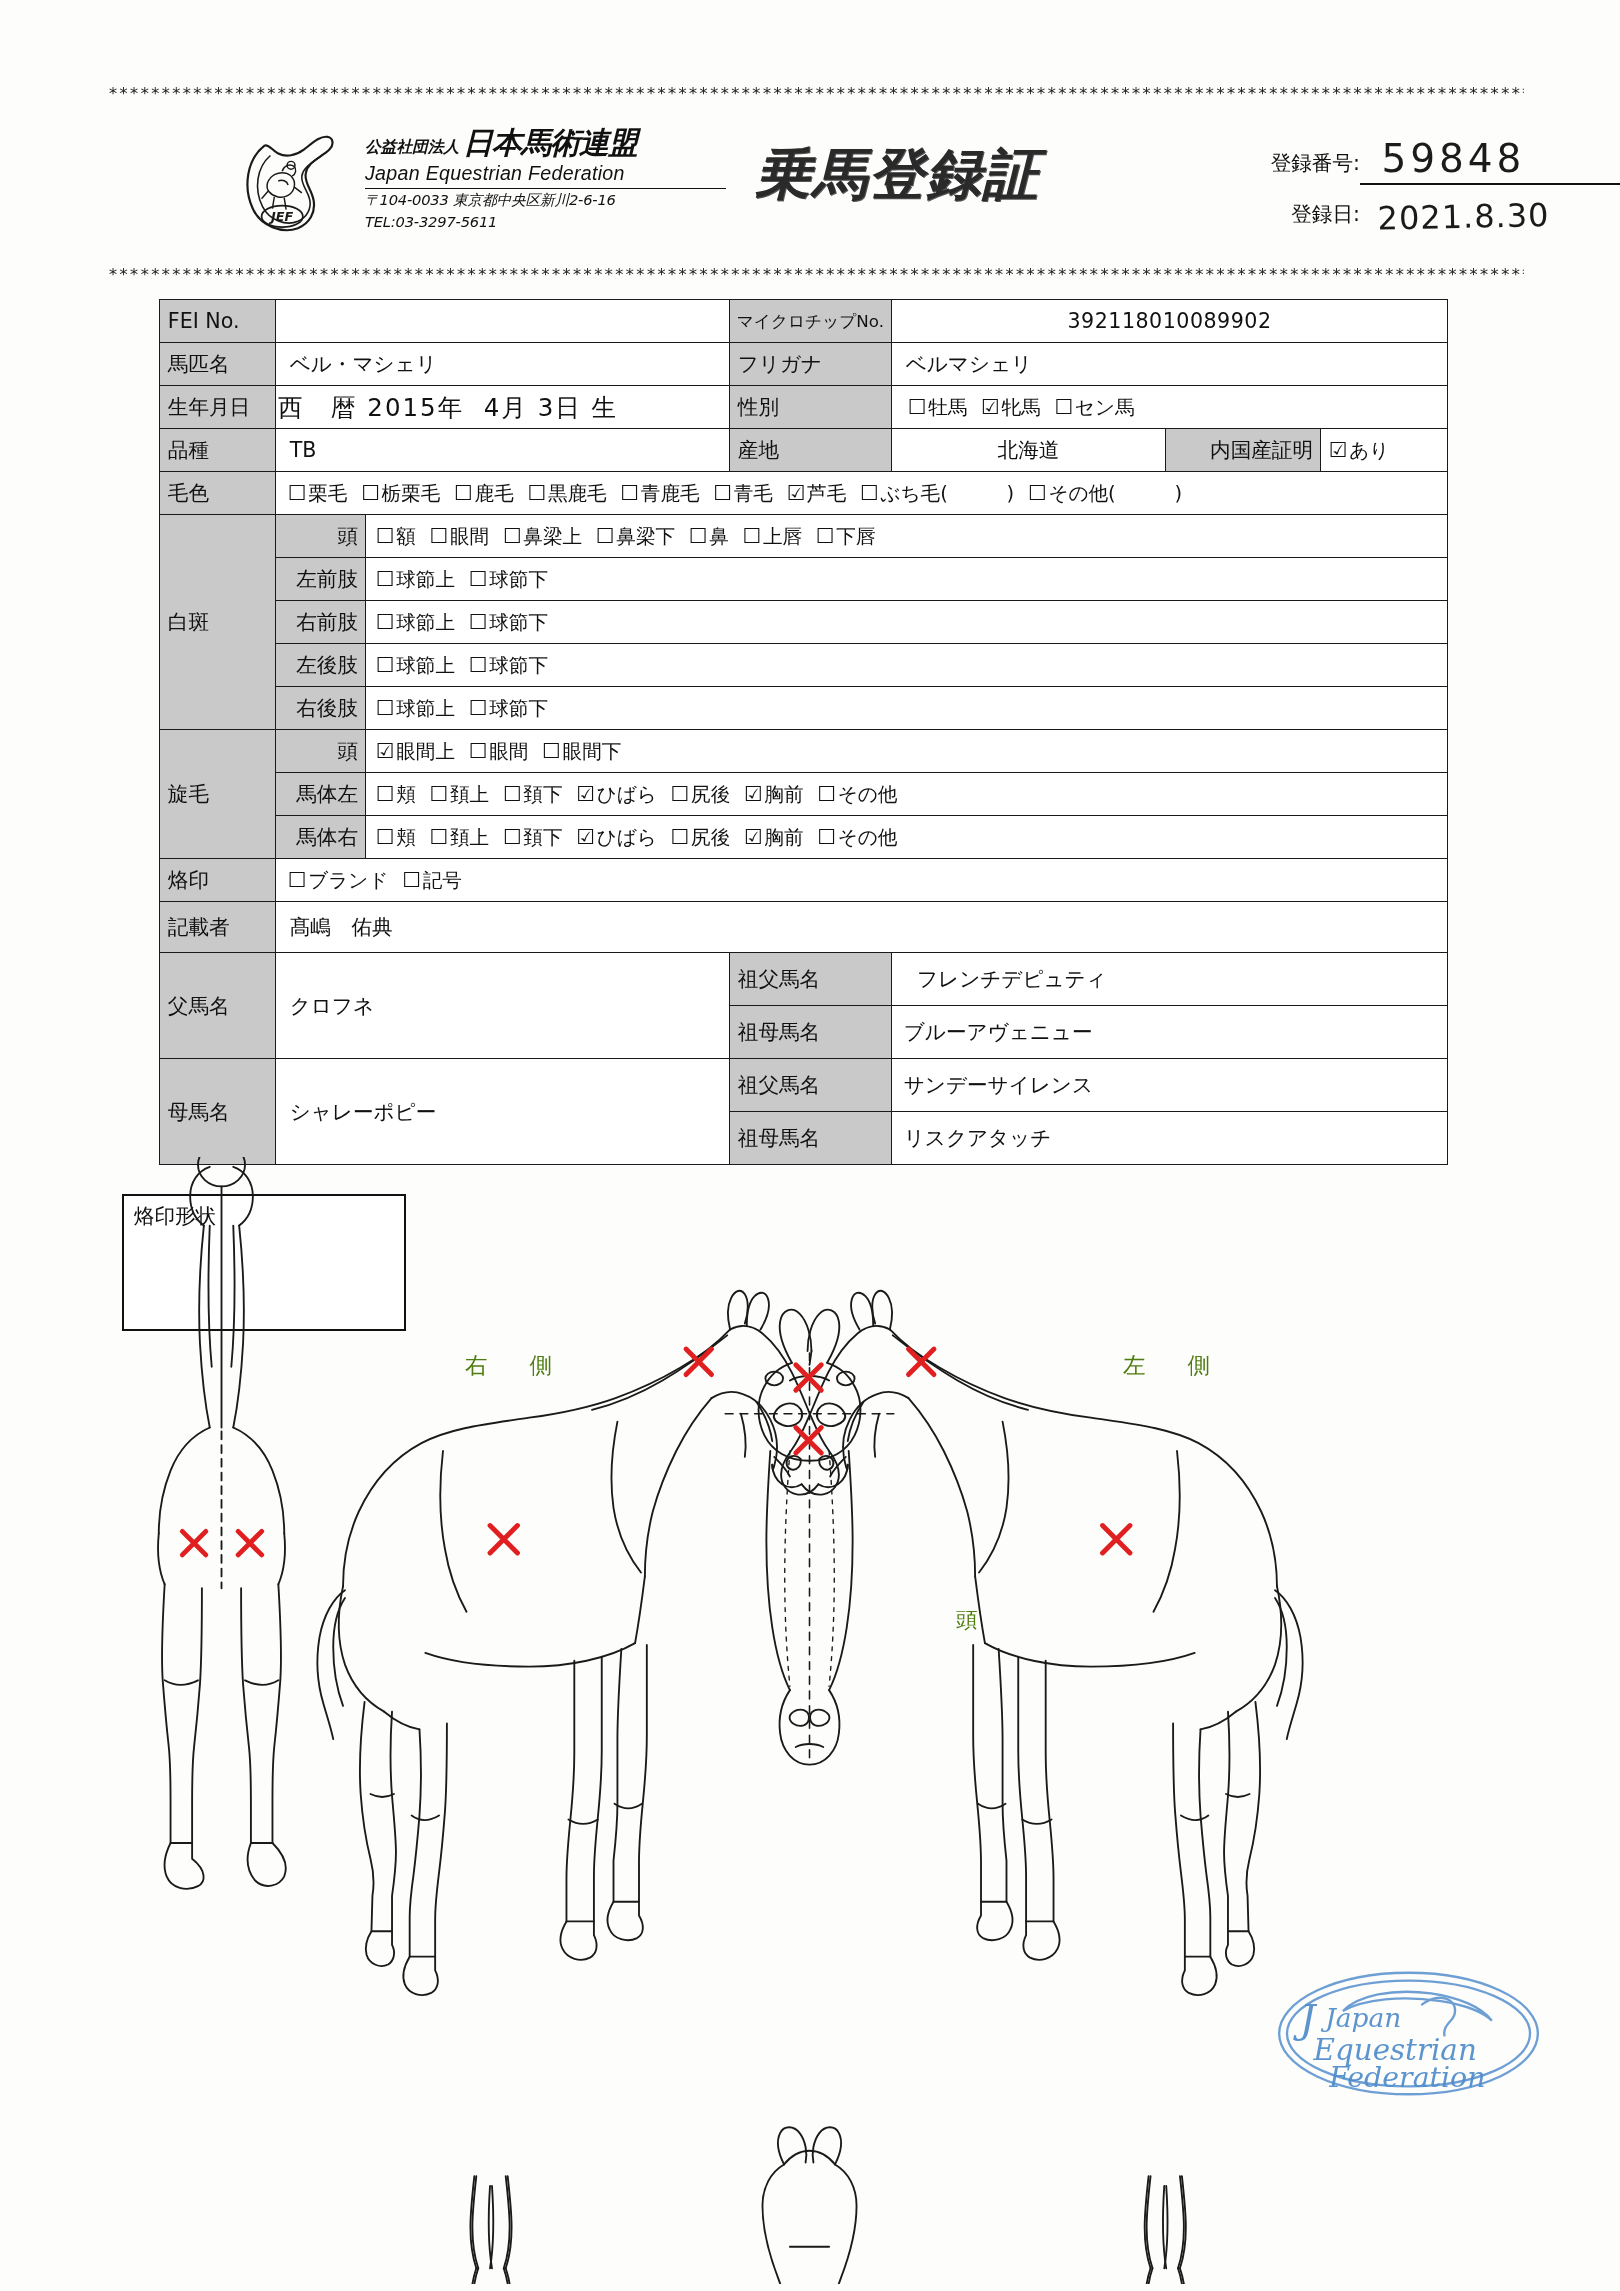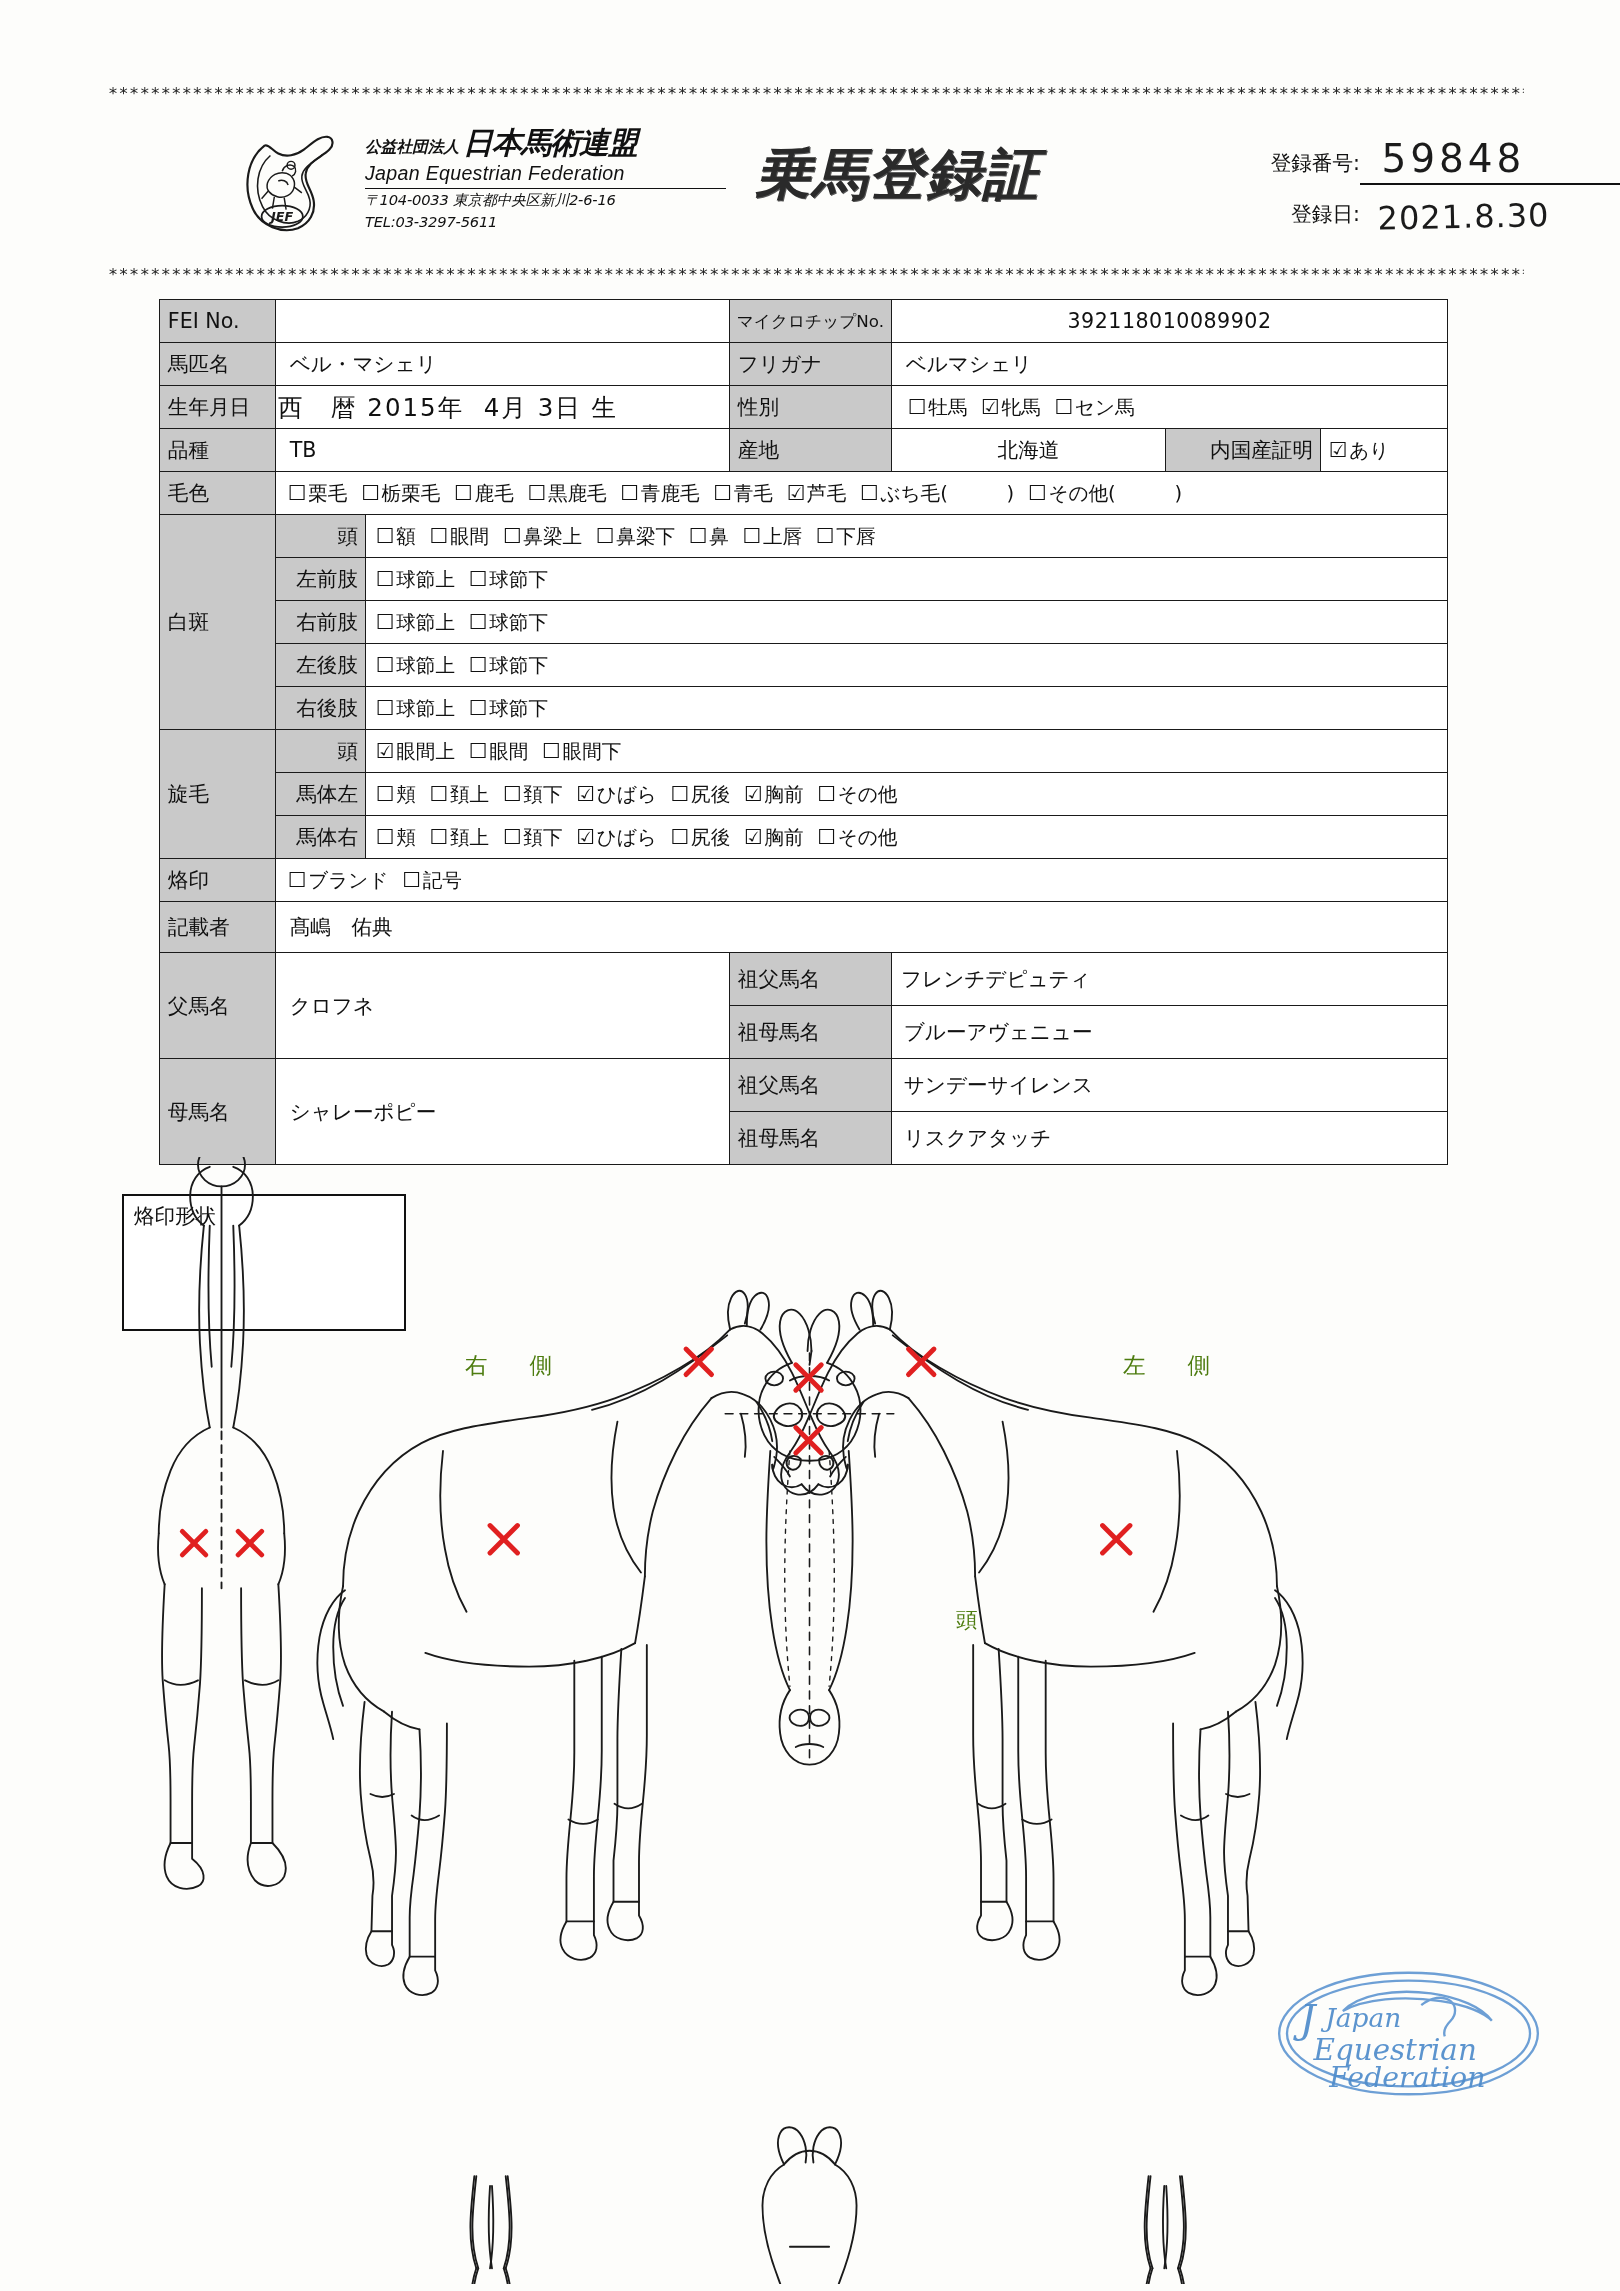--- a/index.html
+++ b/index.html
@@ -270,21 +270,21 @@
 
       <tr>
         <td class="lbl" style="height:51px;">記載者</td>
         <td class="val big" colspan="7" style="padding-left:13.7px;">髙嶋　佑典</td>
       </tr>
 
       <tr>
         <td class="lbl" rowspan="2" style="vertical-align:middle; height:57px;">父馬名</td>
         <td class="val big" rowspan="2" colspan="3" style="padding-left:13.7px; vertical-align:middle;">クロフネ</td>
         <td class="lbl" style="height:53px;">祖父馬名</td>
-        <td class="val big" colspan="3" style="padding-left:9px;">フレンチデピュティ</td>
+        <td class="val big" colspan="3" style="padding-left:25px;">フレンチデピュティ</td>
       </tr>
       <tr>
         <td class="lbl" style="height:53px;">祖母馬名</td>
         <td class="val big" colspan="3" style="padding-left:11.8px;">ブルーアヴェニュー</td>
       </tr>
 
       <tr>
         <td class="lbl" rowspan="2" style="vertical-align:middle; height:57px;">母馬名</td>
         <td class="val big" rowspan="2" colspan="3" style="padding-left:13.7px; vertical-align:middle;margin-left:16px;">シャレーポピー</td>
         <td class="lbl" style="height:53px;">祖父馬名</td>

